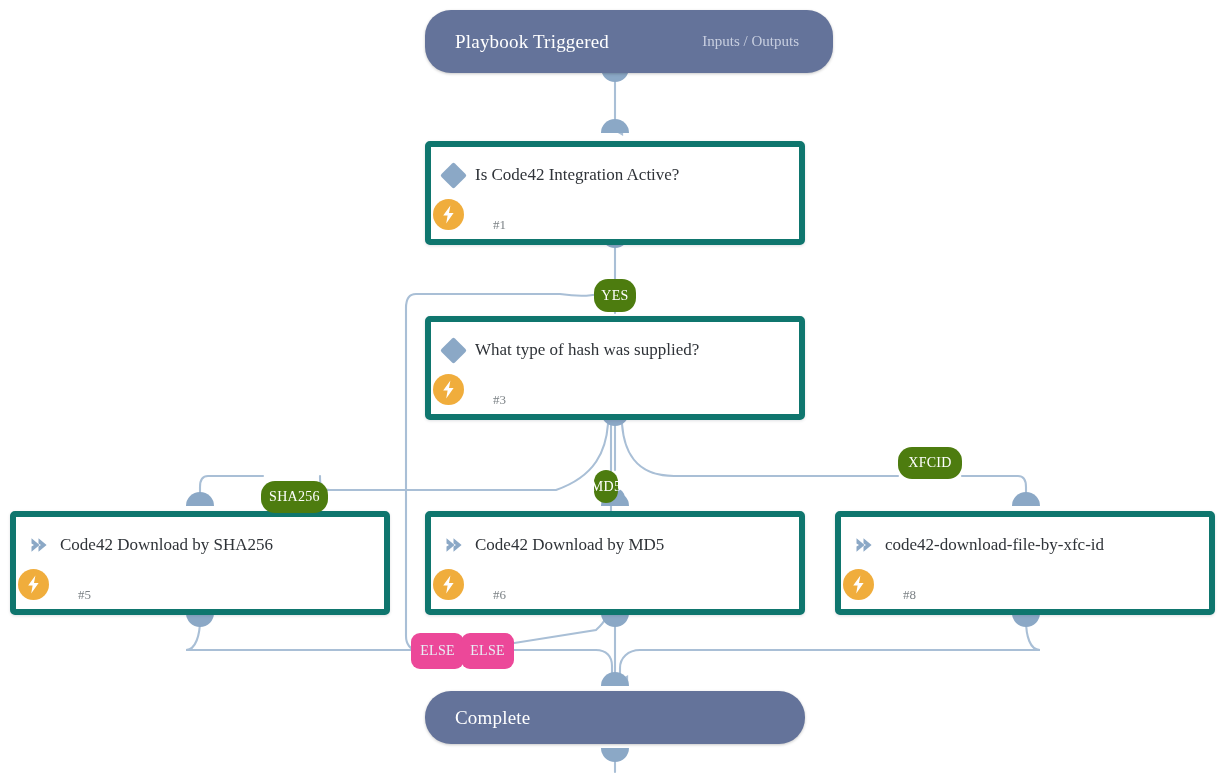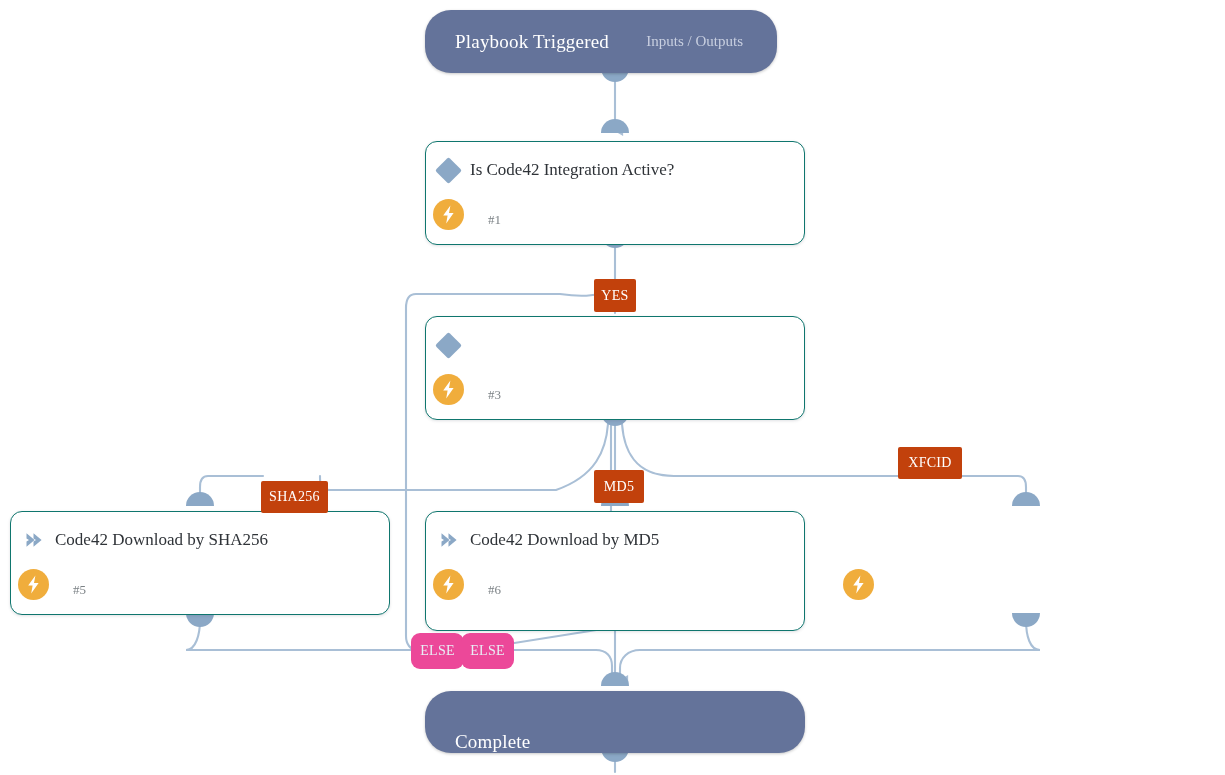--- a/index.html
+++ b/index.html
@@ -50,22 +50,22 @@
     font-size: 15px;
     margin-left: auto;
     margin-right: 4px;
     white-space: nowrap;
   }
 
   
   .card {
     position: absolute;
     background: #ffffff;
-    border: 1px solid #0f766e;
-    border-radius: 12px;
+    border: 6px solid #0f766e;
+    border-radius: 5px;
     box-shadow: 0 1px 3px rgba(60,70,90,0.16);
     box-sizing: border-box;
   }
   .card-title-row {
     position: absolute;
     left: 0; top: 0;
     height: 56px;
     display: flex;
     align-items: center;
   }
@@ -108,23 +108,23 @@
   .card-num {
     position: absolute;
     font-size: 13px;
     color: #7c8286;
     font-family: "Liberation Serif", serif;
   }
 
   
   .elabel {
     position: absolute;
-    background: #c2410c;
+    background: #4d7c0f;
     color: #ffffff;
-    border-radius: 2px;
+    border-radius: 14px;
     display: flex;
     align-items: center;
     justify-content: center;
     font-size: 14px;
     letter-spacing: .3px;
     box-sizing: border-box;
     white-space: nowrap;
   }
   .elabel.dark {
     background: #ec4899;
@@ -196,21 +196,21 @@
       <path d="M1012,613 a14,14 0 0 0 28,0 z"></path>
 
       <path d="M601,686 a14,14 0 0 1 28,0 z"></path>
       <path d="M601,748 a14,14 0 0 0 28,0 z"></path>
 
       <path d="M605,308 a10,10 0 0 1 20,0 z"></path>
       <path d="M605,498 a10,10 0 0 1 20,0 z"></path>
     </g>
   </svg>
 
-  <div class="terminal" style="left:425px; top:10px; width:352px; height:63px;gap:20px;">
+  <div class="terminal" style="left:425px; top:10px; width:408px; height:63px;gap:20px;">
     <span class="t-title">Playbook Triggered</span>
     <span class="t-sub">Inputs / Outputs</span>
   </div>
 
   <div class="card" style="left:425px; top:141px; width:380px; height:104px;">
     <div class="card-title-row" style="width:380px;">
       <span class="glyph-wrap">
         <span class="glyph-diamond"></span>
       </span>
       <span class="card-title">Is Code42 Integration Active?</span>
@@ -221,20 +221,21 @@
     <svg width="15" height="19" viewBox="0 0 15 19">
       <path d="M9.4 0.6 L2.2 10.6 L6.6 10.6 L5.2 18.6 L12.6 8.0 L8.0 8.0 Z" fill="#ffffff"></path>
     </svg>
   </div>
 
   <div class="card" style="left:425px; top:316px; width:380px; height:104px;">
     <div class="card-title-row" style="width:380px;">
       <span class="glyph-wrap">
         <span class="glyph-diamond"></span>
       </span>
+      <span class="card-title">What type of hash was supplied?</span>
     </div>
     <span class="card-num" style="left:62px; top:70px;">#3</span>
   </div>
   <div class="bolt" style="left:433px; top:374px;">
     <svg width="15" height="19" viewBox="0 0 15 19">
       <path d="M9.4 0.6 L2.2 10.6 L6.6 10.6 L5.2 18.6 L12.6 8.0 L8.0 8.0 Z" fill="#ffffff"></path>
     </svg>
   </div>
 
   <div class="card" style="left:10px; top:511px; width:380px; height:104px;">
@@ -248,57 +249,69 @@
       <span class="card-title">Code42 Download by SHA256</span>
     </div>
     <span class="card-num" style="left:62px; top:70px;">#5</span>
   </div>
   <div class="bolt" style="left:18px; top:569px;">
     <svg width="15" height="19" viewBox="0 0 15 19">
       <path d="M9.4 0.6 L2.2 10.6 L6.6 10.6 L5.2 18.6 L12.6 8.0 L8.0 8.0 Z" fill="#ffffff"></path>
     </svg>
   </div>
 
-  <div class="card" style="left:425px; top:511px; width:380px; height:120px;">
+  <div class="card" style="left:425px; top:511px; width:380px; height:104px;">
     <div class="card-title-row" style="width:380px;">
       <span class="glyph-wrap">
         <svg class="glyph-chevron" width="20" height="20" viewBox="0 0 20 20">
           <path d="M3.5 3.2 L11.6 10 L3.5 16.8 L3.5 11.6 L6.0 10 L3.5 8.4 Z" fill="#8ba8c6"></path>
           <path d="M10.5 3.2 L18.6 10 L10.5 16.8 L10.5 11.6 L13.0 10 L10.5 8.4 Z" fill="#8ba8c6"></path>
         </svg>
       </span>
       <span class="card-title">Code42 Download by MD5</span>
     </div>
     <span class="card-num" style="left:62px; top:70px;">#6</span>
   </div>
   <div class="bolt" style="left:433px; top:569px;">
     <svg width="15" height="19" viewBox="0 0 15 19">
       <path d="M9.4 0.6 L2.2 10.6 L6.6 10.6 L5.2 18.6 L12.6 8.0 L8.0 8.0 Z" fill="#ffffff"></path>
     </svg>
   </div>
 
+  <div class="card" style="left:835px; top:511px; width:380px; height:104px;">
+    <div class="card-title-row" style="width:380px;">
+      <span class="glyph-wrap">
+        <svg class="glyph-chevron" width="20" height="20" viewBox="0 0 20 20">
+          <path d="M3.5 3.2 L11.6 10 L3.5 16.8 L3.5 11.6 L6.0 10 L3.5 8.4 Z" fill="#8ba8c6"></path>
+          <path d="M10.5 3.2 L18.6 10 L10.5 16.8 L10.5 11.6 L13.0 10 L10.5 8.4 Z" fill="#8ba8c6"></path>
+        </svg>
+      </span>
+      <span class="card-title">code42-download-file-by-xfc-id</span>
+    </div>
+    <span class="card-num" style="left:62px; top:70px;">#8</span>
+  </div>
   <div class="bolt" style="left:843px; top:569px;">
     <svg width="15" height="19" viewBox="0 0 15 19">
       <path d="M9.4 0.6 L2.2 10.6 L6.6 10.6 L5.2 18.6 L12.6 8.0 L8.0 8.0 Z" fill="#ffffff"></path>
     </svg>
   </div>
 
-  <div class="terminal" style="left:425px; top:691px; width:380px; height:62px;align-items:flex-end;">
+  <div class="terminal" style="left:425px; top:691px; width:380px; height:53px;">
     <span class="t-title">Complete</span>
   </div>
 
   <div class="elabel" style="left:594px; top:279px; width:42px; height:33px;">
     <span>YES</span>
   </div>
 
   <div class="elabel" style="left:261px; top:460px; width:67px; height:32px;margin-top:21px;">
     <span>SHA256</span>
   </div>
 
-  <div class="elabel" style="left:594px; top:470px; width:50px; height:33px;justify-content:center;">
+  <div class="elabel" style="left:594px; top:470px; width:24px; height:33px;justify-content:center;">
     <span>MD5</span>
   </div>
 
   <div class="elabel" style="left:898px; top:447px; width:64px; height:32px;">
     <span>XFCID</span>
   </div>
 
   <div class="elabel dark" style="left:411px; top:633px; width:53px; height:36px;">
     <span>ELSE</span>
   </div>

